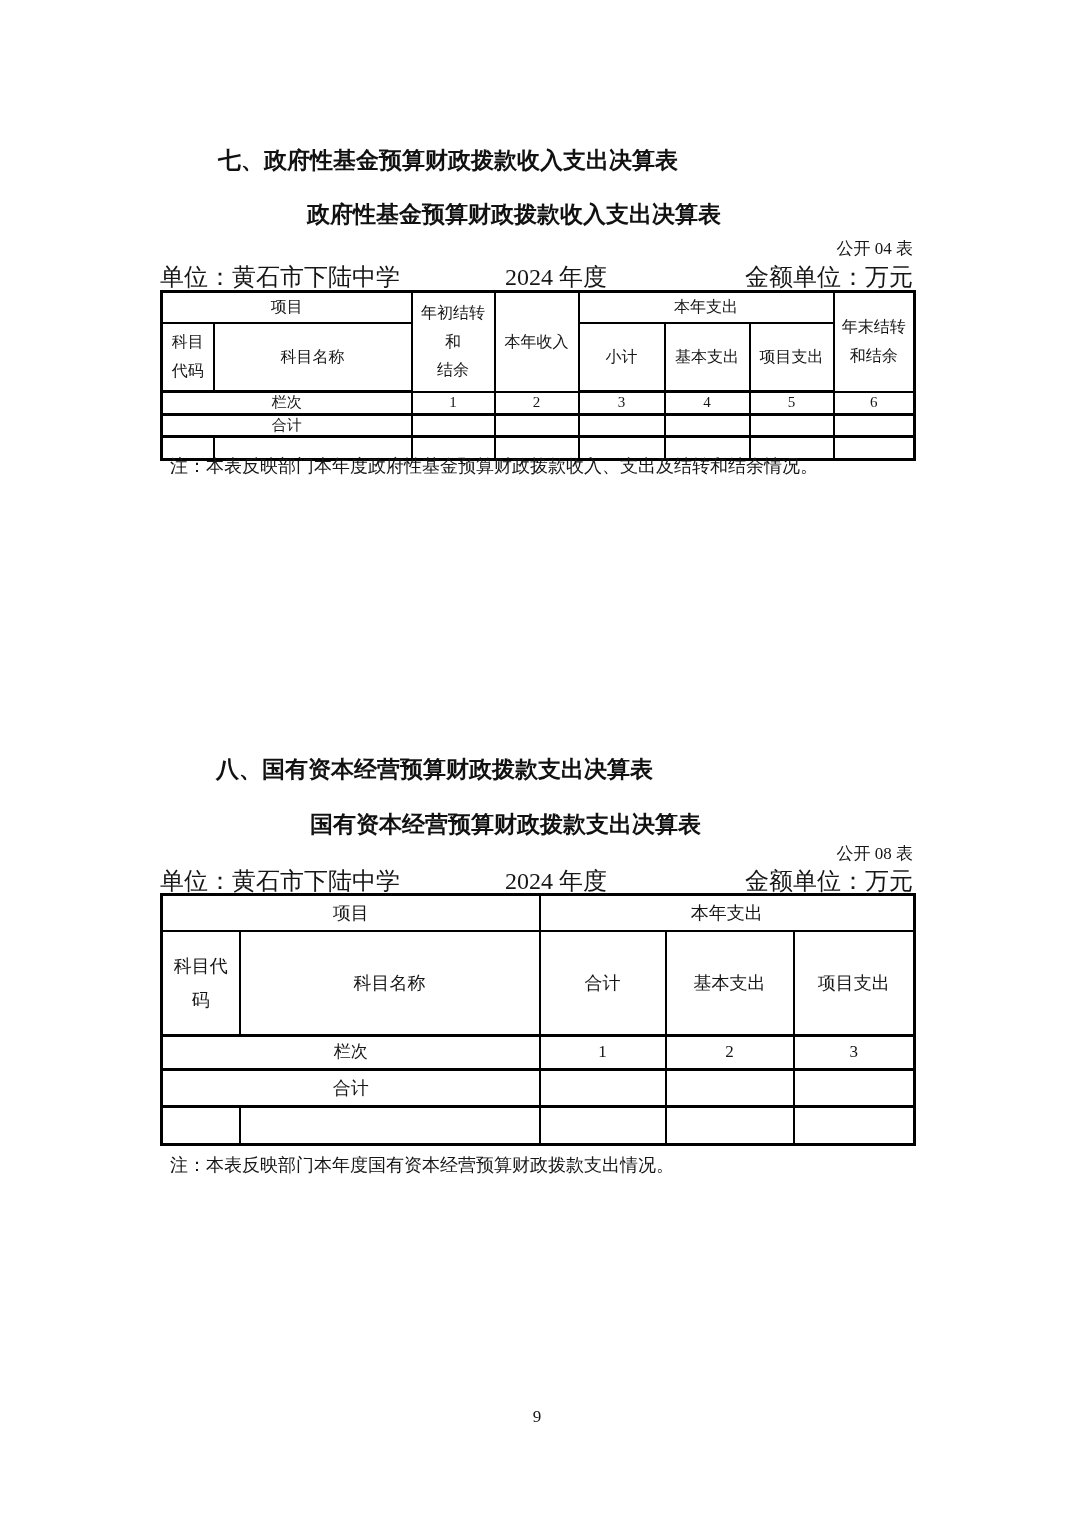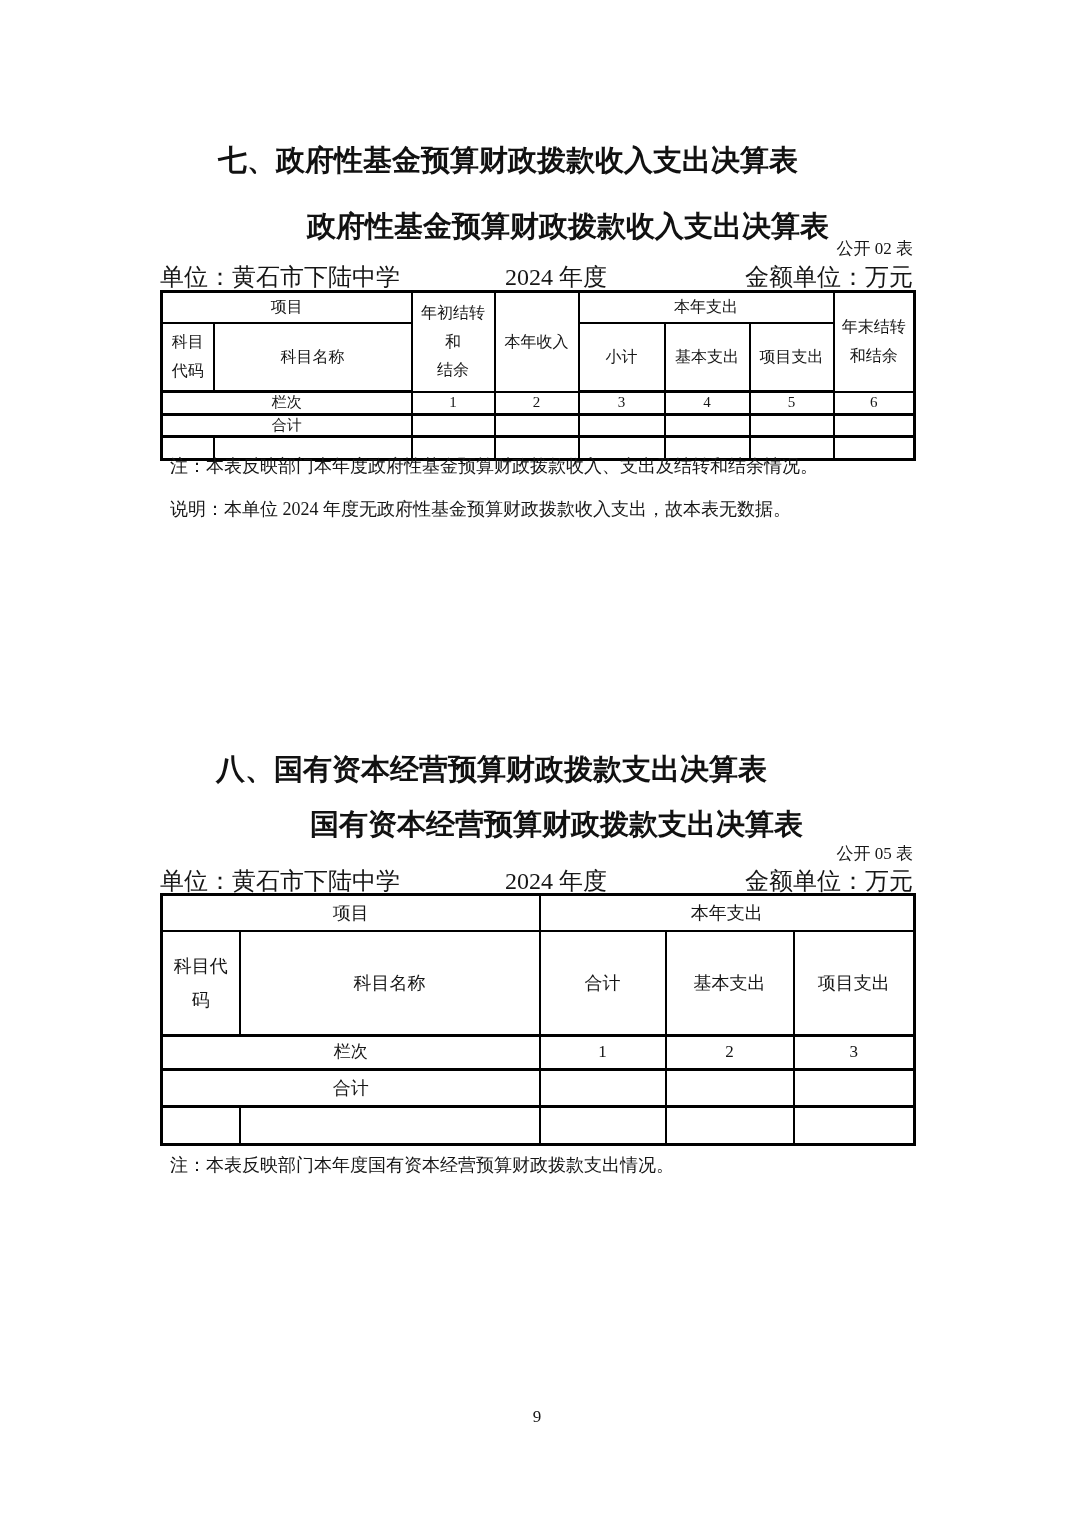--- a/index.html
+++ b/index.html
@@ -9,21 +9,21 @@
     width:1074px; height:1520px;
     background:#ffffff;
     color:#161616;
     font-family:"Liberation Serif", serif;
     overflow:hidden;
   }
   .heading {
     position:absolute;
     font-family:"Liberation Sans", sans-serif;
     font-weight:700;
-    font-size:29px;
+    font-size:23px;
     line-height:34px;
     white-space:nowrap;
     color:#111;
   }
   .open-label {
     position:absolute;
     right:161px;
     font-size:17px;
     line-height:22px;
     color:#161616;
@@ -75,23 +75,23 @@
     font-size:17px;
   }
 </style>
 </head>
 <body>
 
 <div class="page">
 
   <div class="heading" style="top:143px; left:218px;">七、政府性基金预算财政拨款收入支出决算表</div>
 
-  <div class="heading" style="top:197px; left:307px;margin-top:12px;">政府性基金预算财政拨款收入支出决算表</div>
-
-  <div class="open-label" style="top:238px;">公开 02 表</div>
+  <div class="heading" style="top:197px; left:307px;">政府性基金预算财政拨款收入支出决算表</div>
+
+  <div class="open-label" style="top:238px;">公开 04 表</div>
 
   <div class="meta-row" style="top:265px;">
     <span class="meta-unit">单位：黄石市下陆中学</span>
     <span class="meta-year">2024 年度</span>
     <span class="meta-amount">金额单位：万元</span>
   </div>
 
   <table class="budget t1" style="top:290px;">
     <colgroup>
       <col style="width:52px">
@@ -146,27 +146,26 @@
       <td></td>
       <td></td>
       <td></td>
       <td></td>
       <td></td>
     </tr>
   </tbody>
     </table>
 
   <div class="note-line" style="top:456px;">注：本表反映部门本年度政府性基金预算财政拨款收入、支出及结转和结余情况。</div>
-  <div class="note-line" style="top:499px;">说明：本单位 2024 年度无政府性基金预算财政拨款收入支出，故本表无数据。</div>
 
   <div class="heading" style="top:807px; left:310px;">国有资本经营预算财政拨款支出决算表</div>
 
   <div class="heading" style="top:752px; left:216px;">八、国有资本经营预算财政拨款支出决算表</div>
 
-  <div class="open-label" style="top:843px;">公开 05 表</div>
+  <div class="open-label" style="top:843px;">公开 08 表</div>
 
   <div class="meta-row" style="top:869px;">
     <span class="meta-unit">单位：黄石市下陆中学</span>
     <span class="meta-year">2024 年度</span>
     <span class="meta-amount">金额单位：万元</span>
   </div>
 
   <table class="budget t2" style="top:893px;">
     <colgroup>
       <col style="width:78px">

